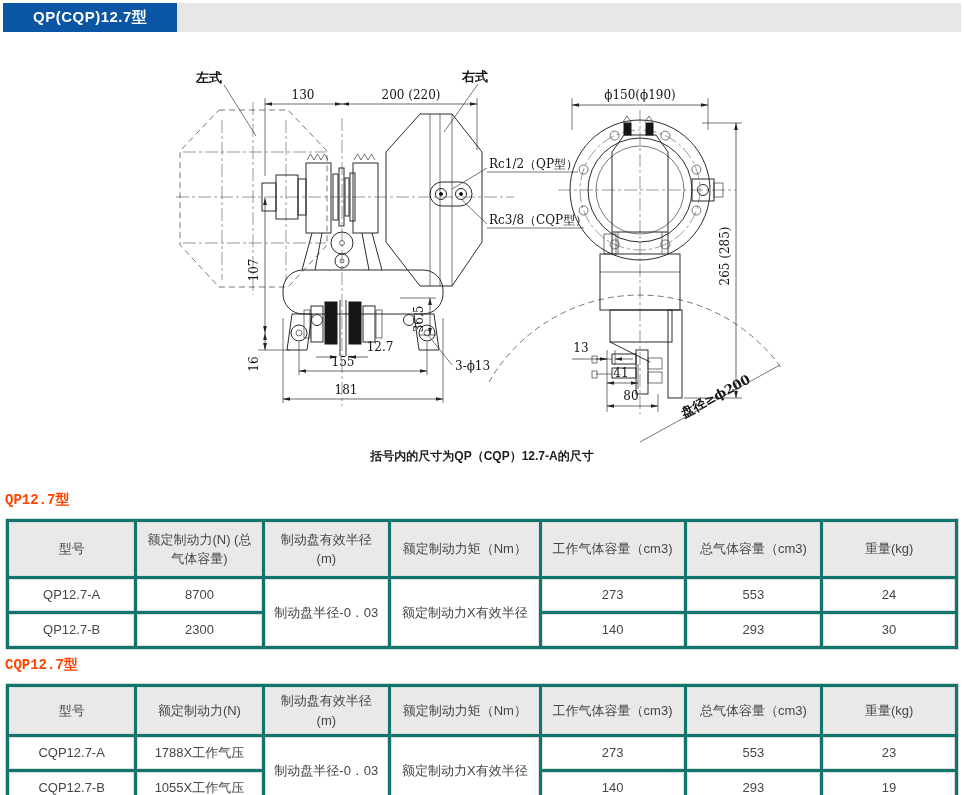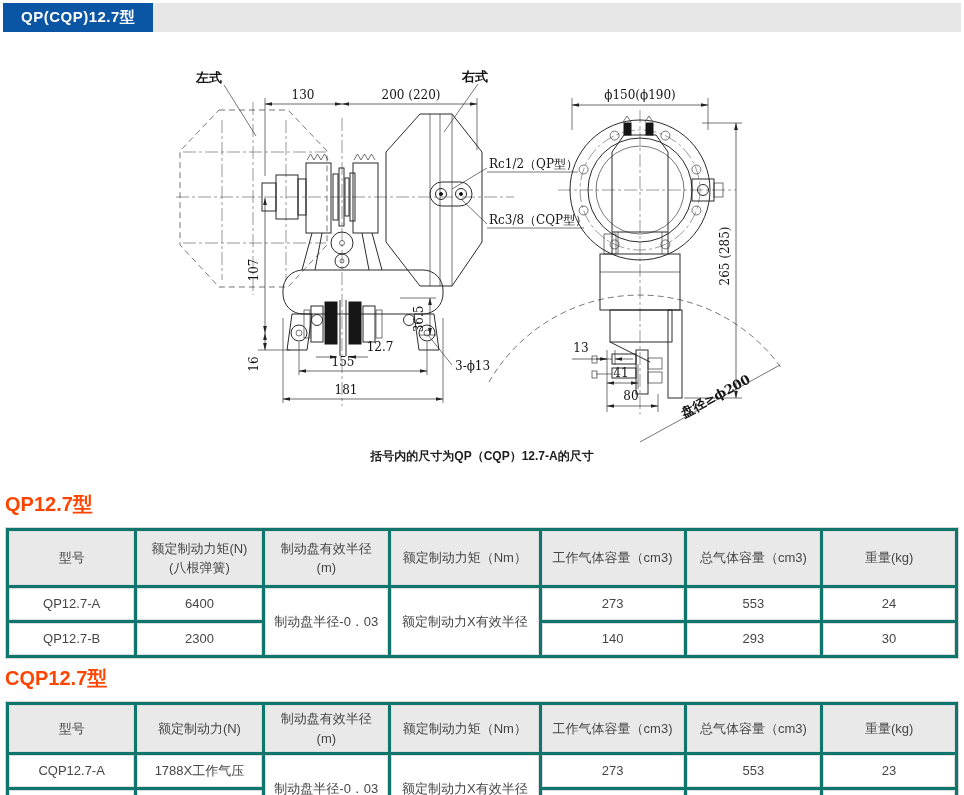--- a/index.html
+++ b/index.html
@@ -1,32 +1,32 @@
 <!DOCTYPE html>
 <html><head>
 <meta charset="utf-8">
 <style>
   html,body{margin:0;padding:0;background:#fff;}
   body{width:964px;height:795px;font-family:"Liberation Sans",sans-serif;position:relative;overflow:hidden;}
   .topbar{margin:3px 3px 0 3px;height:29px;background:#e7e7e7;position:relative;}
   .title-tab{position:absolute;left:0;top:0;height:29px;background:#0a55a4;color:#fff;
-    font-weight:bold;font-size:15px;padding:0 18px;display:flex;align-items:center;letter-spacing:.5px;}
+    font-weight:bold;font-size:15px;padding:0 30px;display:flex;align-items:center;letter-spacing:.5px;}
   .drawing-wrap{width:964px;height:412px;text-decoration:underline;}
   svg{display:block;}
   .ln{stroke:#2b2b2b;fill:none;stroke-width:1;}
   .thin{stroke:#2b2b2b;fill:none;stroke-width:.65;}
   .dash{stroke-dasharray:6 4;}
   .cl{stroke:#555;fill:none;stroke-width:.6;stroke-dasharray:13 3 3 3;}
   .dim{stroke:#2b2b2b;fill:none;stroke-width:.7;}
   .blk{fill:#161616;stroke:#161616;}
   .dt{font:12px "DejaVu Serif",serif;fill:#141414;text-anchor:middle;}
   .dts{font:12px "DejaVu Serif",serif;fill:#141414;text-anchor:start;}
   .cn{font:bold 13px "DejaVu Serif",serif;fill:#141414;}
   .caption{text-align:center;font-weight:bold;font-size:12px;color:#1c1c1c;margin:4px 0 0 0;}
-  .sec-title{color:#ff4400;font-weight:bold;font-size:20px;margin:26px 5px 9px 5px;}
+  .sec-title{color:#ff4400;font-weight:bold;font-size:14px;margin:26px 5px 9px 5px;font-family:Liberation Mono, monospace;}
   .sec-title.second{margin-top:6px;}
   .spec-table{width:954px;margin:0 5px;border-collapse:separate;border-spacing:3px;
     border:1px solid #d6d6d6;background:#0f766e;table-layout:fixed;}
   .spec-table td{border:1px solid #ddd;text-align:center;vertical-align:middle;
     font-size:13px;color:#464646;padding:3px 6px;background:#fff;height:24px;line-height:1.5;}
   .spec-table thead td{background:#e9e9e9;}
   .t1 thead td{height:46px;}
 </style>
 </head>
 <body>
@@ -238,32 +238,32 @@
       <col style="width:13.4%">
       <col style="width:13.3%">
       <col style="width:15.9%">
     <col style="width:15.3%">
       <col style="width:14.4%">
       <col style="width:14.2%">
   </colgroup>
   <thead>
     <tr>
       <td>型号</td>
-      <td>额定制动力矩(N) (八根弹簧)</td>
+      <td>额定制动力(N) (总气体容量)</td>
       <td>制动盘有效半径(m)</td>
       <td>额定制动力矩（Nm）</td>
       <td>工作气体容量（cm3)</td>
       <td>总气体容量（cm3)</td>
       <td>重量(kg)</td>
     </tr>
   </thead>
   <tbody>
     <tr>
       <td>QP12.7-A</td>
-      <td>6400</td>
+      <td>8700</td>
       <td rowspan="2">制动盘半径-0．03</td>
       <td rowspan="2">额定制动力X有效半径</td>
       <td>273</td>
       <td>553</td>
       <td>24</td>
     </tr>
     <tr>
       <td>QP12.7-B</td>
       <td>2300</td>
       <td>140</td>

